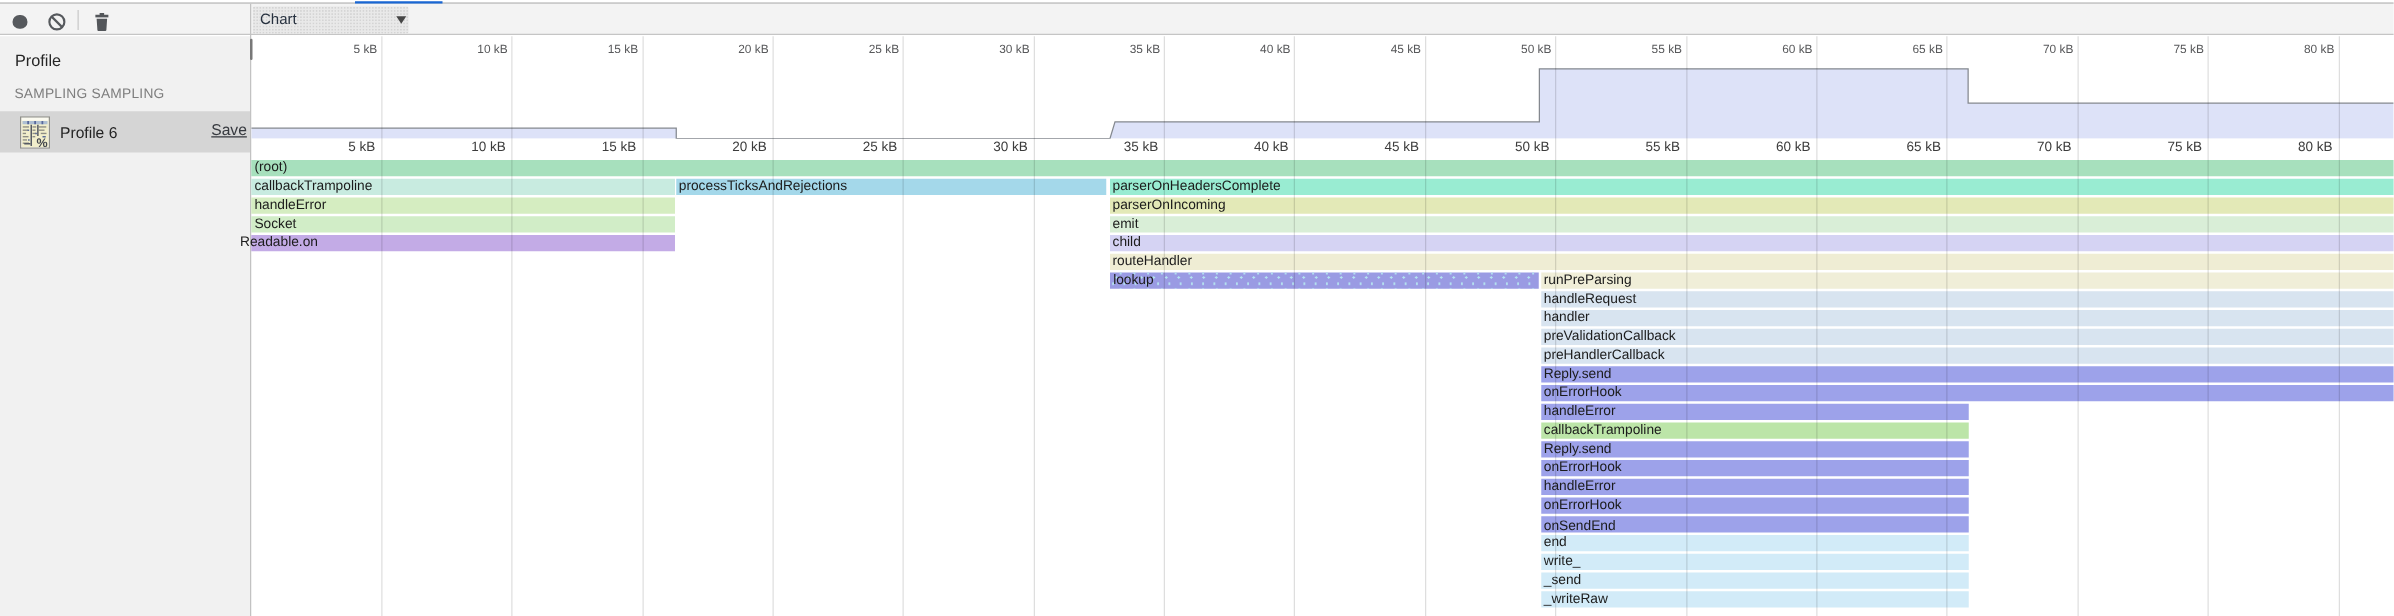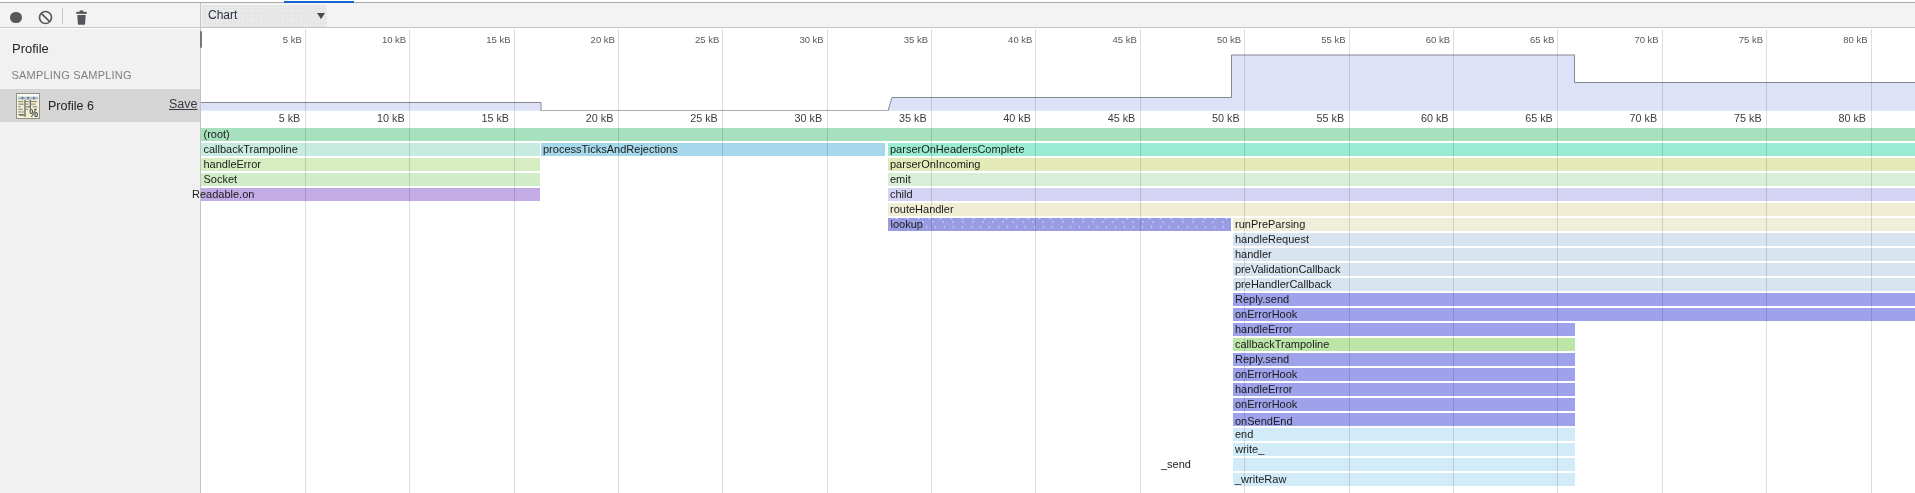--- a/index.html
+++ b/index.html
@@ -161,21 +161,21 @@
 <div class="blb" style="left:1235.0px;top:308.0px">onErrorHook</div>
 <div class="blb" style="left:1235.0px;top:323.0px">handleError</div>
 <div class="blb" style="left:1235.0px;top:338.0px">callbackTrampoline</div>
 <div class="blb" style="left:1235.0px;top:353.0px">Reply.send</div>
 <div class="blb" style="left:1235.0px;top:368.0px">onErrorHook</div>
 <div class="blb" style="left:1235.0px;top:383.0px">handleError</div>
 <div class="blb" style="left:1235.0px;top:398.0px">onErrorHook</div>
 <div class="blb" style="left:1235.0px;top:415px">onSendEnd</div>
 <div class="blb" style="left:1235.0px;top:428.0px">end</div>
 <div class="blb" style="left:1235.0px;top:443.0px">write_</div>
-<div class="blb" style="left:1161px;top:458.0px">_send</div>
+<div class="blb" style="left:1235.0px;top:458.0px">_send</div>
 <div class="blb" style="left:1235.0px;top:473.0px">_writeRaw</div>
 <div class="grid" style="left:304.8px"></div>
 <div class="grid" style="left:409.2px"></div>
 <div class="grid" style="left:513.5px"></div>
 <div class="grid" style="left:617.9px"></div>
 <div class="grid" style="left:722.3px"></div>
 <div class="grid" style="left:826.7px"></div>
 <div class="grid" style="left:931.1px"></div>
 <div class="grid" style="left:1035.4px"></div>
 <div class="grid" style="left:1139.8px"></div>

